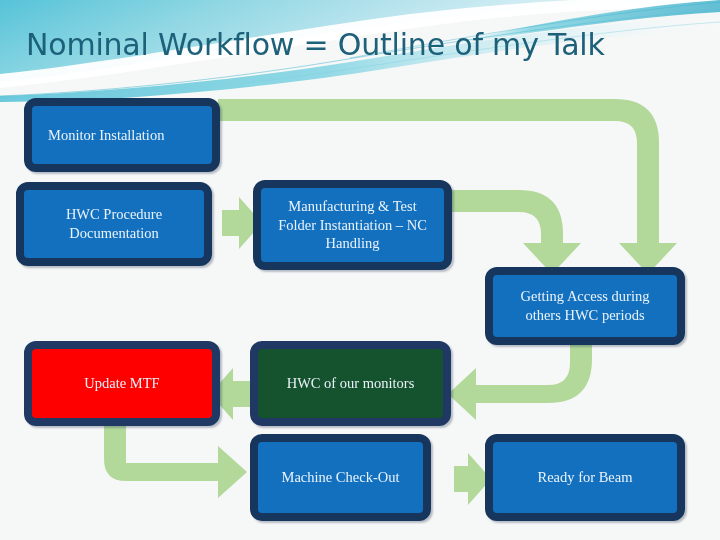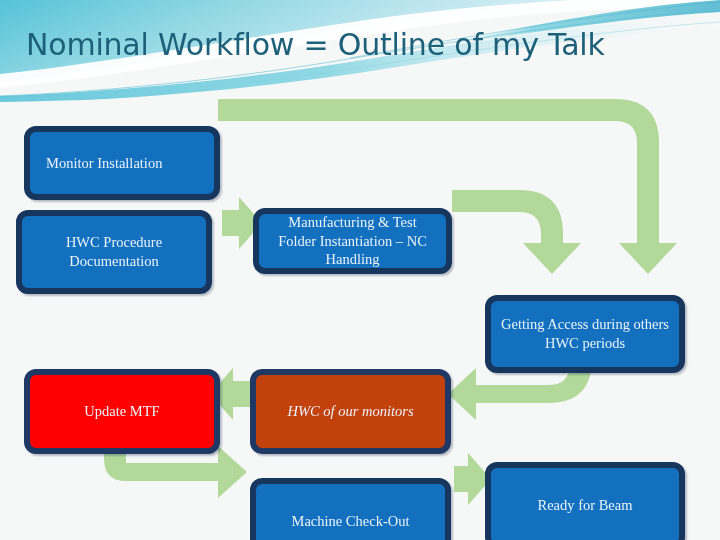--- a/index.html
+++ b/index.html
@@ -42,37 +42,36 @@
   #flow{
     position:absolute;inset:0;
     z-index:3;
   }
   #arrows{position:absolute;left:0;top:0;}
 
   .node{
     position:absolute;
     box-sizing:border-box;
     border-radius:12px;
-    border:6px solid #14b8a6;
+    border:8px solid #14b8a6;
     display:flex;
     align-items:center;
     justify-content:center;
     text-align:center;
     color:#eaf3fb;
     font-family:"Liberation Serif", serif;
     font-size:14.5px;
     line-height:1.28;
     padding:16px 10px;
     z-index:5;
     box-shadow:2px 2px 2px rgba(20,40,70,.28);
-    margin-top:28px;
   }
   .node.blue{background:#1370be;border-color:#17365d;}
   .node.red{background:#fe0000;border-color:#1f3864;}
-  .node.orange{background:#c2410c;border-color:#1f3864;font-style:italic;}
+  .node.orange{background:#14532d;border-color:#1f3864;}
 
   .node.left-text{justify-content:flex-start;text-align:left;padding-left:16px;}
 </style>
 </head>
 <body>
 
 <div id="slide">
 
   <div id="header-deco">
     <svg width="720" height="104" viewBox="0 0 720 104" xmlns="http://www.w3.org/2000/svg">
@@ -156,37 +155,37 @@
     </svg>
 
     <div class="node blue left-text" style="left:24px; top:98px; width:196px; height:74px;">
       <span>Monitor Installation</span>
     </div>
 
     <div class="node blue" style="left:16px; top:182px; width:196px; height:84px;">
       <span>HWC Procedure Documentation</span>
     </div>
 
-    <div class="node blue" style="left:253px; top:180px; width:199px; height:66px;">
+    <div class="node blue" style="left:253px; top:180px; width:199px; height:90px;">
       <span>Manufacturing &amp; Test Folder Instantiation – NC Handling</span>
     </div>
 
     <div class="node blue" style="left:485px; top:267px; width:200px; height:78px;align-items:center;">
       <span>Getting Access during others HWC periods</span>
     </div>
 
     <div class="node red" style="left:24px; top:341px; width:196px; height:85px;">
       <span>Update MTF</span>
     </div>
 
     <div class="node orange" style="left:250px; top:341px; width:201px; height:85px;">
       <span>HWC of our monitors</span>
     </div>
 
-    <div class="node blue" style="left:250px; top:450px; width:201px; height:87px;">
+    <div class="node blue" style="left:250px; top:434px; width:181px; height:87px;">
       <span>Machine Check-Out</span>
     </div>
 
     <div class="node blue" style="left:485px; top:434px; width:200px; height:87px;border-radius:12px;">
       <span>Ready for Beam</span>
     </div>
 
   </div>
 </div>
 

